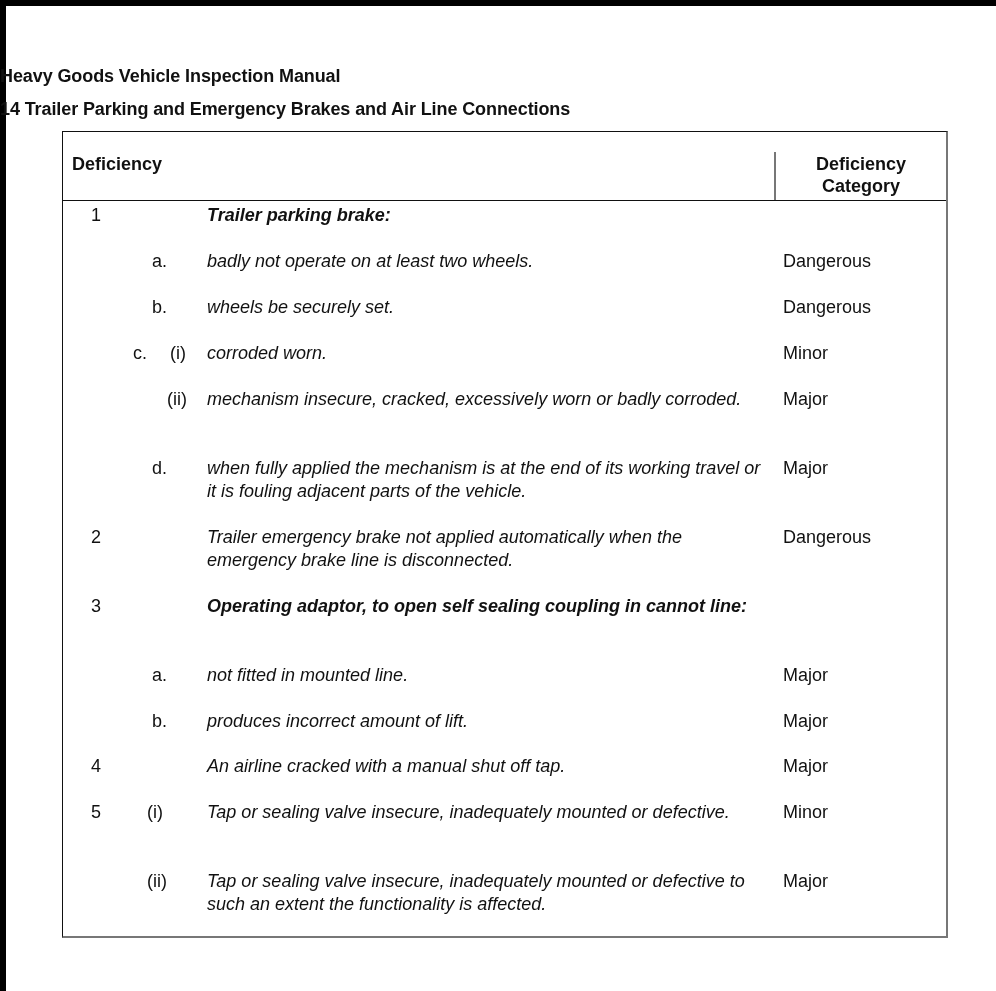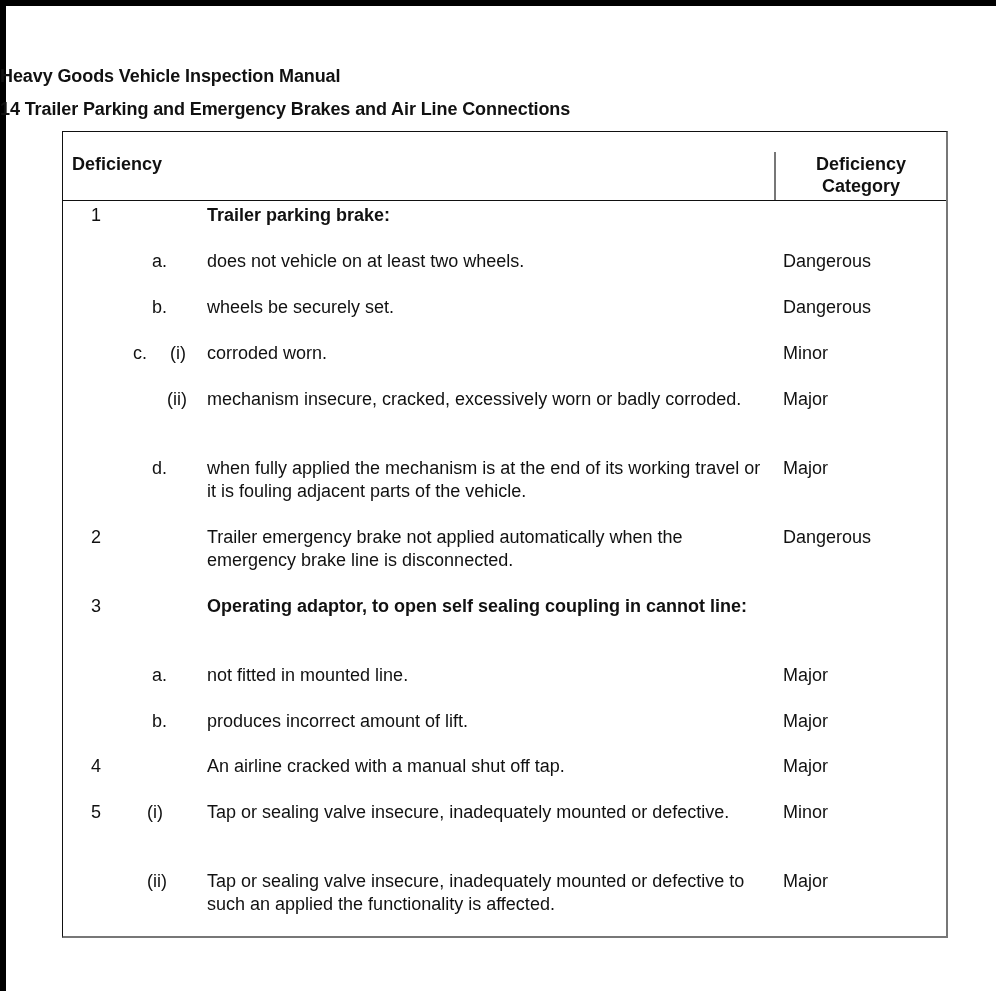--- a/index.html
+++ b/index.html
@@ -89,20 +89,21 @@
     .letter { position: absolute; left: 89px; }
     .letter-c { position: absolute; left: 70px; }
     .roman { position: absolute; left: 107px; }
     .roman2 { position: absolute; left: 104px; }
     .roman-num { position: absolute; left: 84px; }
     .roman-num2 { position: absolute; left: 84px; }
     .desc {
       position: absolute;
       left: 144px;
       width: 560px;
+      font-style: italic;
     }
     .desc.bold { font-weight: bold; }
     .cat {
       position: absolute;
       left: 720px;
     }
   </style>
 </head>
 <body>
 
@@ -120,21 +121,21 @@
     </div>
   </div>
 
   <div class="row" style="top:72px;">
     <span class="num">1</span>
     <span class="desc bold">Trailer parking brake:</span>
   </div>
 
   <div class="row" style="top:118px;">
     <span class="letter">a.</span>
-    <span class="desc">does not vehicle on at least two wheels.</span>
+    <span class="desc">badly not operate on at least two wheels.</span>
     <span class="cat">Dangerous</span>
   </div>
 
   <div class="row" style="top:164px;">
     <span class="letter">b.</span>
     <span class="desc">wheels be securely set.</span>
     <span class="cat">Dangerous</span>
   </div>
 
   <div class="row" style="top:210px;">
@@ -187,16 +188,16 @@
 
   <div class="row" style="top:669px;">
     <span class="num">5</span>
     <span class="roman-num">(i)</span>
     <span class="desc">Tap or sealing valve insecure, inadequately mounted or defective.</span>
     <span class="cat">Minor</span>
   </div>
 
   <div class="row" style="top:738px;">
     <span class="roman-num2">(ii)</span>
-    <span class="desc">Tap or sealing valve insecure, inadequately mounted or defective to such an applied the functionality is affected.</span>
+    <span class="desc">Tap or sealing valve insecure, inadequately mounted or defective to such an extent the functionality is affected.</span>
     <span class="cat">Major</span>
   </div>
 </div>
 
 </body></html>

